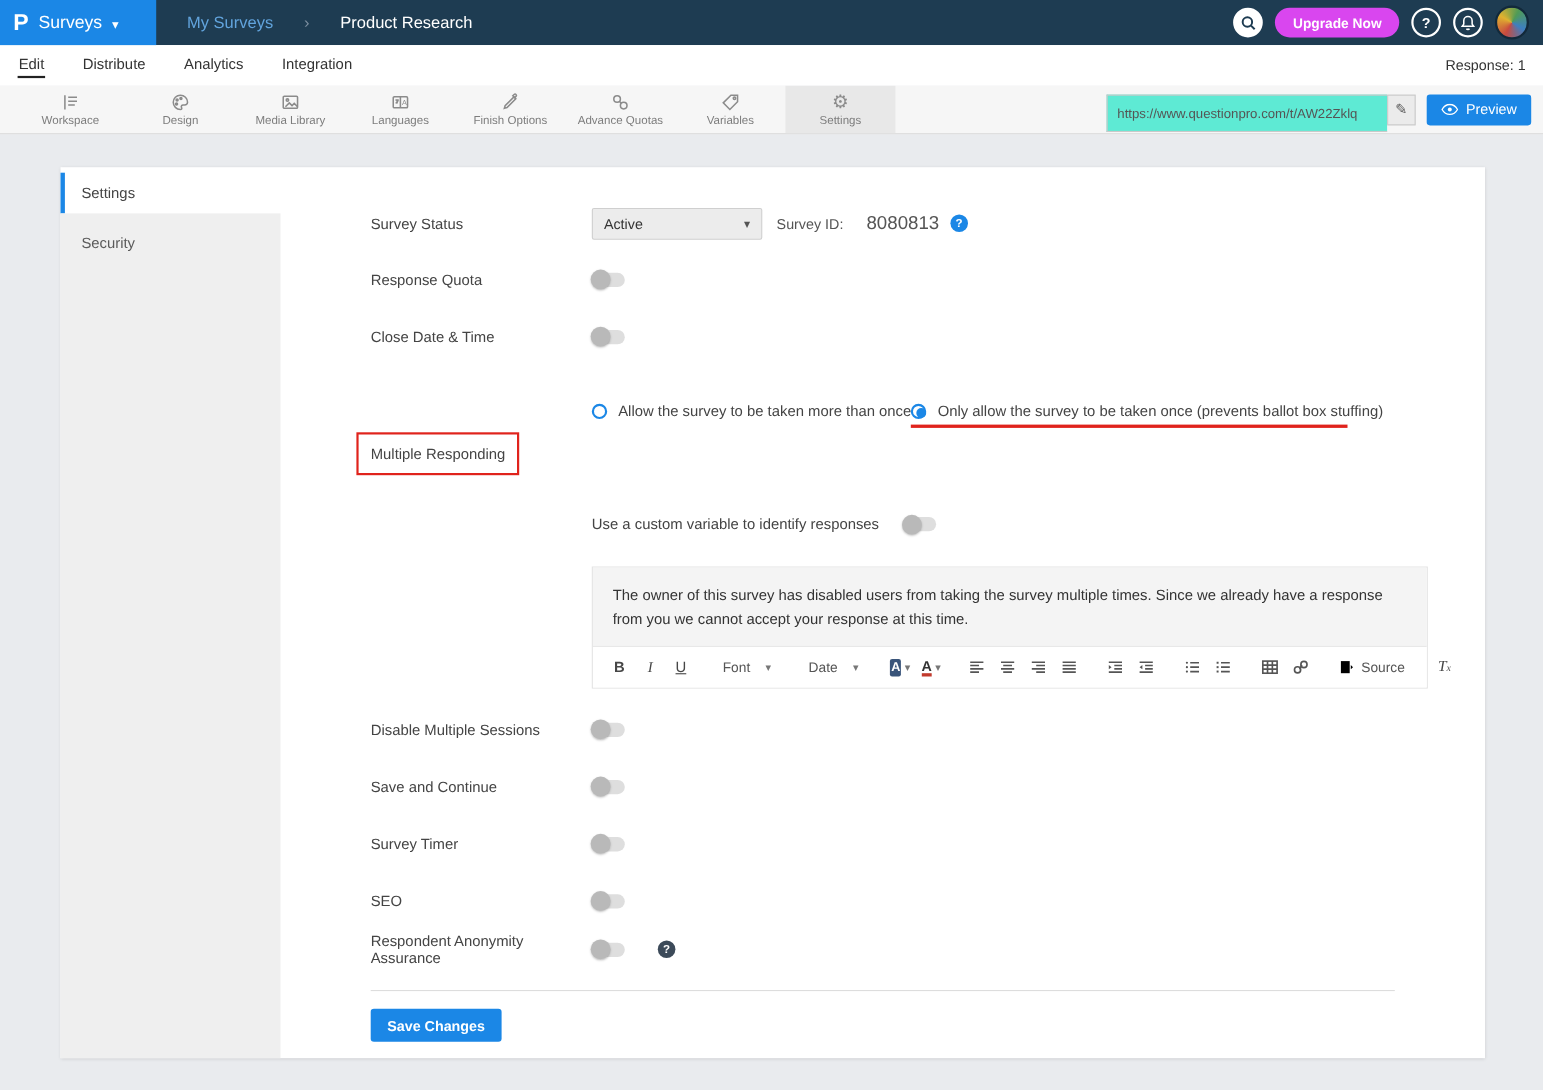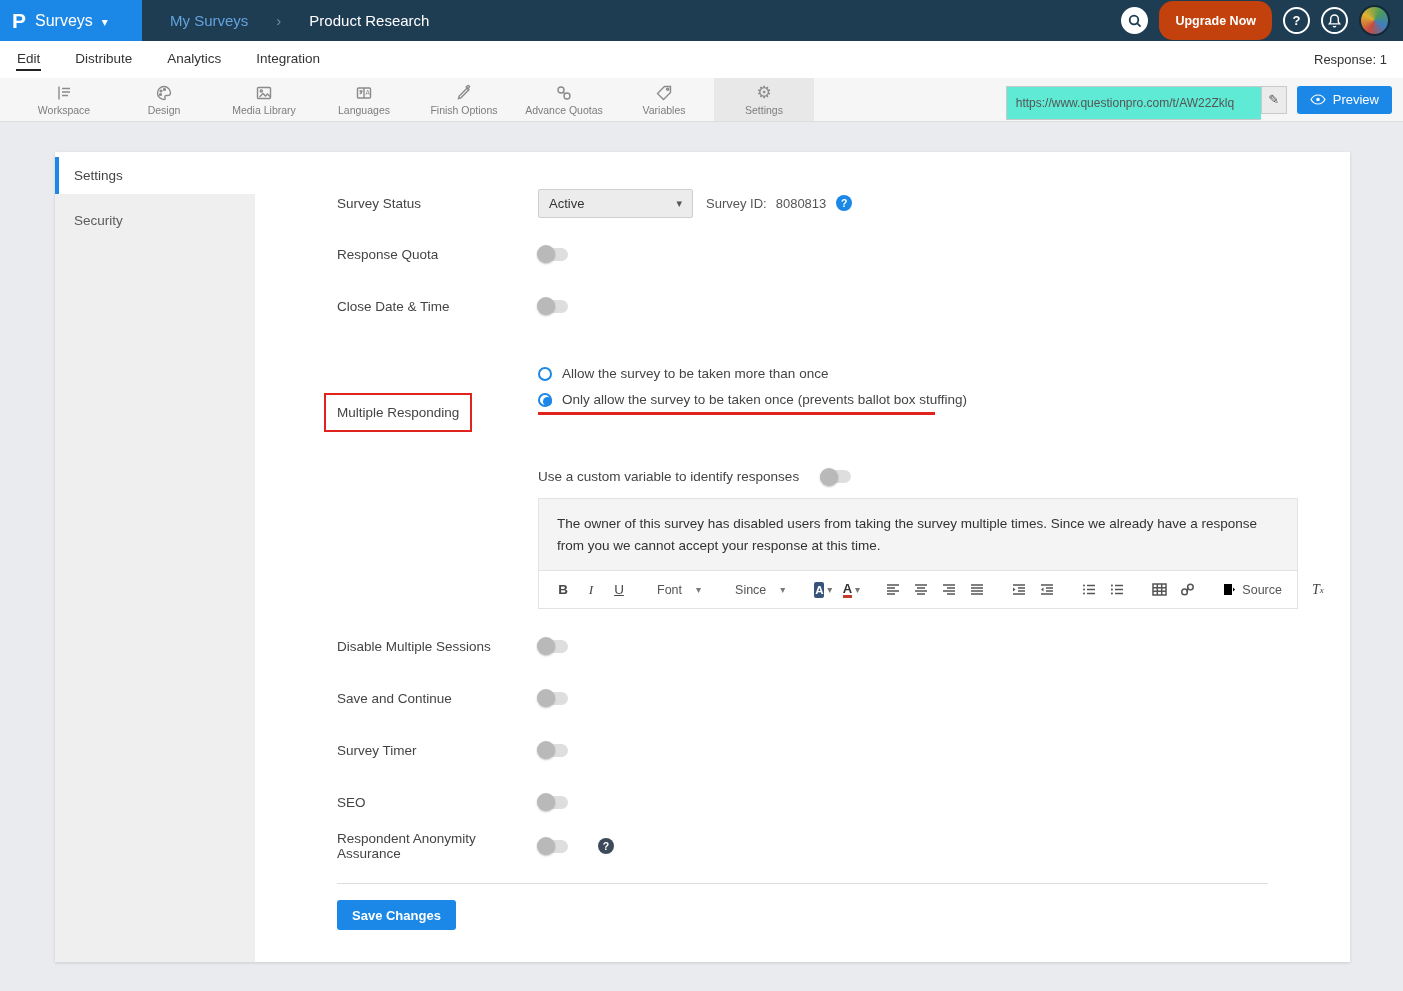--- a/index.html
+++ b/index.html
@@ -12,21 +12,21 @@
   .logo-p { color:#fff; font-size:21px; font-weight:bold; }
   .logo-product { color:#fff; font-size:16px; }
   .logo-caret { color:#fff; font-size:12px; margin-top:2px; }
   .breadcrumb { display:flex; align-items:center; gap:28px; margin-left:28px; font-size:15px; }
   .bc-parent { color:#62a4dd; cursor:pointer; }
   .bc-sep { color:#7d8fa0; font-size:15px; }
   .bc-current { color:#fff; }
   .topbar-right { margin-left:auto; display:flex; align-items:center; gap:11px; padding-right:13px; }
   .circle-btn { width:27px; height:27px; border-radius:50%; border:2px solid #fff; display:flex; align-items:center; justify-content:center; color:#fff; font-size:13px; font-weight:bold; cursor:pointer; }
   .circle-btn.filled { background:#fff; border-color:#fff; }
-  .upgrade-btn { background:#c2410c; color:#fff; font-size:12.5px; font-weight:bold; height:39px; border-radius:14px; padding:0 16px; display:flex; align-items:center; cursor:pointer; }
+  .upgrade-btn { background:#d946ef; color:#fff; font-size:12.5px; font-weight:bold; height:27px; border-radius:14px; padding:0 16px; display:flex; align-items:center; cursor:pointer; }
   .avatar { width:31px; height:31px; border-radius:50%; background:conic-gradient(from 210deg,#c94a3f,#e0b22f,#4f9b56,#3d7fc1,#c94a3f); border:2px solid #12293a; cursor:pointer; }
 
   
   .subnav { height:37px; background:#fff; display:flex; align-items:center; padding:0 16px; }
   .subnav-tabs { display:flex; gap:33px; }
   .subnav-tab { font-size:13.5px; color:#333; padding:3px 1px; cursor:pointer; }
   .subnav-tab.active { border-bottom:2px solid #222; }
   .response-count { margin-left:auto; font-size:13px; color:#333; }
 
   
@@ -53,29 +53,29 @@
   .sb-item { height:39px; display:flex; align-items:center; padding-left:19px; font-size:13.5px; color:#5b5b5b; cursor:pointer; }
 
   .main { flex:1; padding:36px 0 0 82px; }
   .frow { display:flex; align-items:center; }
   .flabel { width:201px; font-size:13.5px; color:#444; flex-shrink:0; }
 
   .select { width:155px; height:29px; background:#ececec; border:1px solid #cfcfcf; border-radius:2px; display:flex; align-items:center; justify-content:space-between; padding:0 10px; font-size:13px; color:#333; cursor:pointer; }
   .select-caret { font-size:11px; color:#555; }
 
   .sid-label { font-size:13px; color:#555; margin-left:13px; }
-  .sid-value { font-size:13px; color:#555; margin-left:9px; }
+  .sid-value { font-size:17px; color:#555; margin-left:21px; }
   .qmark { width:16px; height:16px; border-radius:50%; background:#1b87e6; color:#fff; font-size:10.5px; font-weight:bold; display:flex; align-items:center; justify-content:center; margin-left:10px; cursor:pointer; flex-shrink:0; }
   .qmark.dark { background:#3c4a59; }
 
   .toggle { width:30px; height:13px; background:#dedede; border-radius:7px; position:relative; cursor:pointer; flex-shrink:0; }
   .toggle::before { content:""; position:absolute; left:-1px; top:-2.5px; width:18px; height:18px; border-radius:50%; background:#b9b9b9; box-shadow:0 1px 2px rgba(0,0,0,.25); }
 
   .red-box { display:inline-block; border:2px solid #e0231c; padding:10px 11px; margin-left:-13px; font-size:13.5px; color:#444; }
-  .radio-col { display:flex; flex-direction:column; gap:11px; }
+  .radio-col { display:flex; }
   .radio-opt { display:flex; align-items:center; gap:10px; cursor:pointer; position:relative; }
   .radio { width:14px; height:14px; border:2px solid #1b87e6; border-radius:50%; position:relative; flex-shrink:0; }
   .radio.sel::after { content:""; position:absolute; left:2.5px; top:2.5px; width:9px; height:9px; border-radius:50%; background:#1b87e6; }
   .radio-label { font-size:13.5px; color:#444; }
   .radio-opt.annotated::after { content:""; position:absolute; left:0; bottom:-8px; width:397px; height:3px; background:#e0231c; }
 
   .custom-var { margin-left:201px; display:flex; align-items:center; }
   .custom-var .cv-label { font-size:13.5px; color:#444; margin-right:22px; }
 
   .editor-block { margin-left:201px; width:760px; border:1px solid #e3e3e3; }
@@ -294,34 +294,34 @@
         </div>
       </div>
 
       
       <div class="custom-var" style="margin-top:37px;">
         <span class="cv-label">Use a custom variable to identify responses</span>
         <div class="toggle"></div>
       </div>
 
       
-      <div class="editor-block" style="margin-top:14px;">
+      <div class="editor-block" style="margin-top:31px;">
         <div class="editor-msg">The owner of this survey has disabled users from taking the survey multiple times. Since we already have a response from you we cannot accept your response at this time.</div>
         <div class="editor-toolbar">
           <span class="ed-btn ed-bold">B</span>
           <span class="ed-btn ed-italic">I</span>
           <span class="ed-btn ed-under">U</span>
           <span class="ed-sep"></span>
           <span class="ed-drop">
             <span>Font</span>
             <span class="ed-caret">▾</span>
           </span>
           <span class="ed-sep"></span>
           <span class="ed-drop">
-            <span>Since</span>
+            <span>Date</span>
             <span class="ed-caret">▾</span>
           </span>
           <span class="ed-sep"></span>
           <span class="ed-btn">
             <span class="ed-abg">A</span>
             <span class="ed-caret" style="margin-left:3px;">▾</span>
           </span>
           <span class="ed-btn">
             <span class="ed-afg">A</span>
             <span class="ed-caret" style="margin-left:3px;">▾</span>

